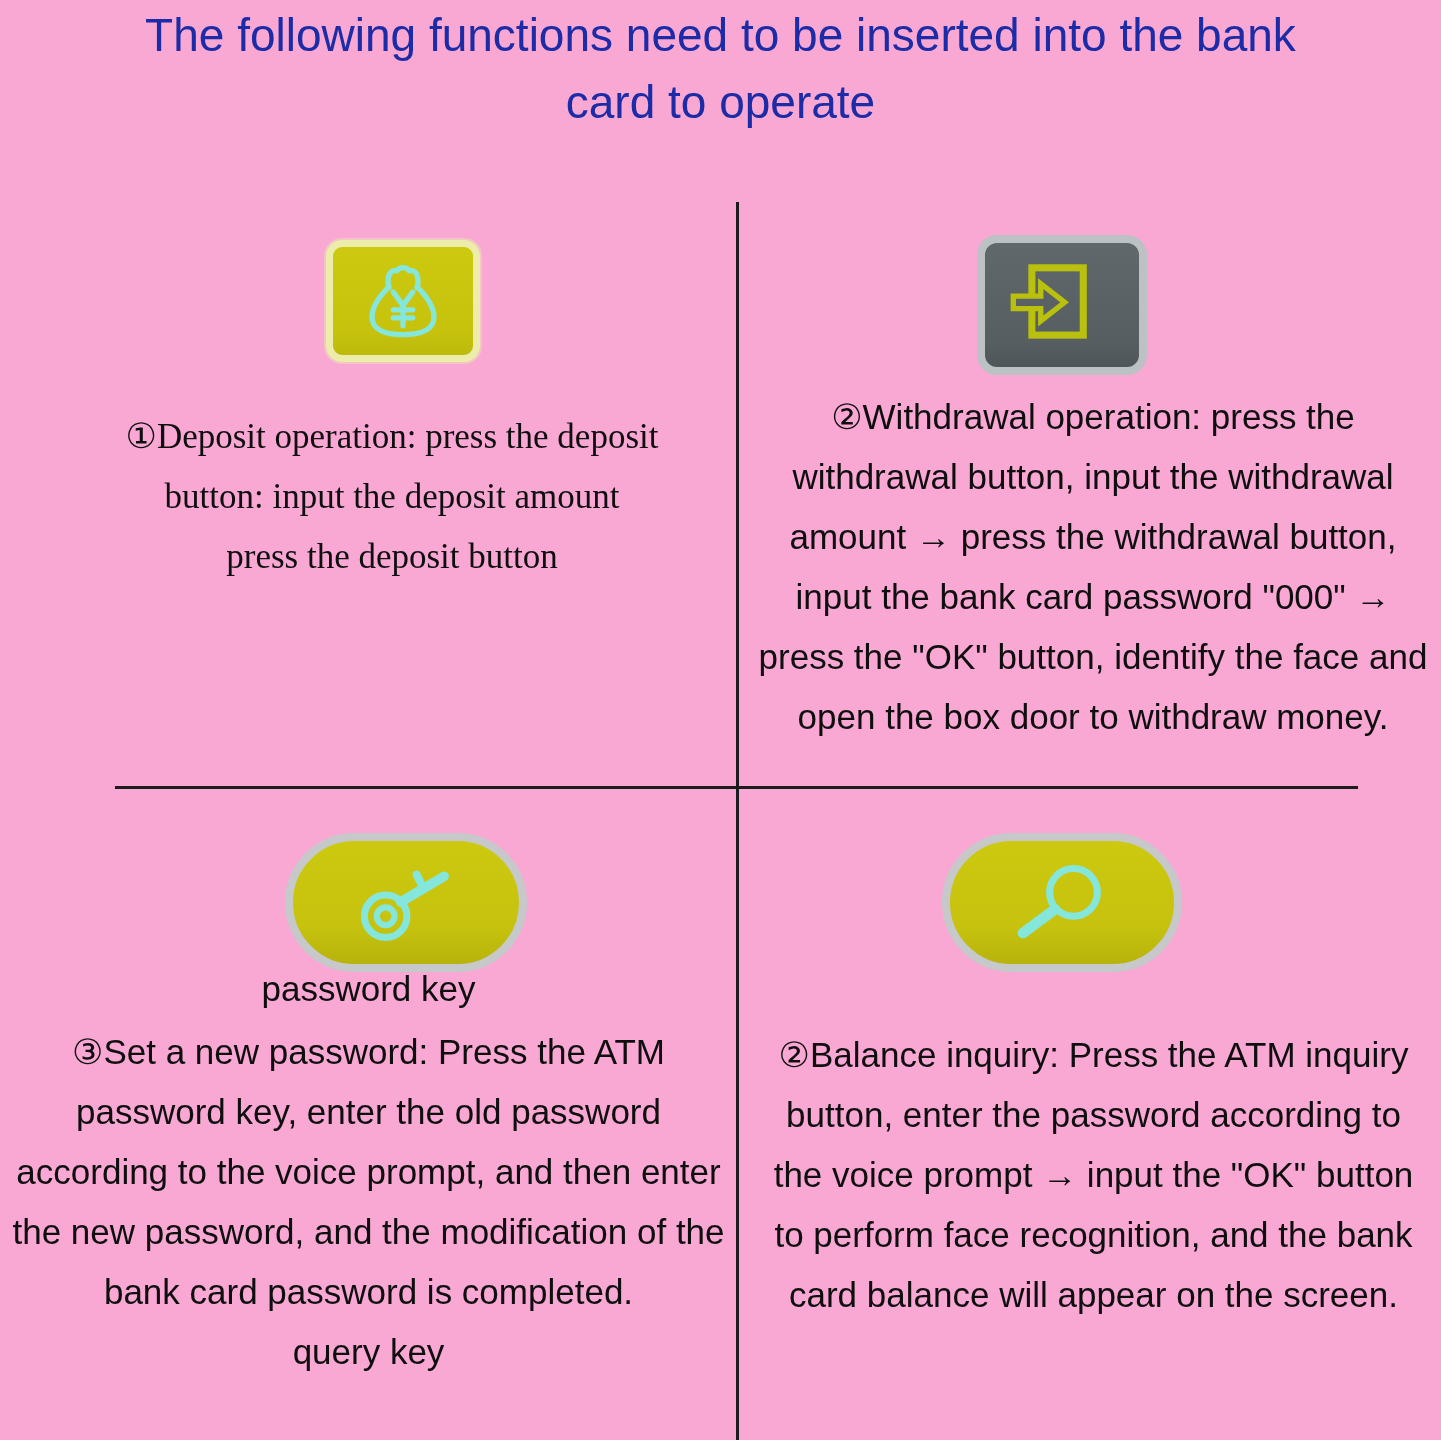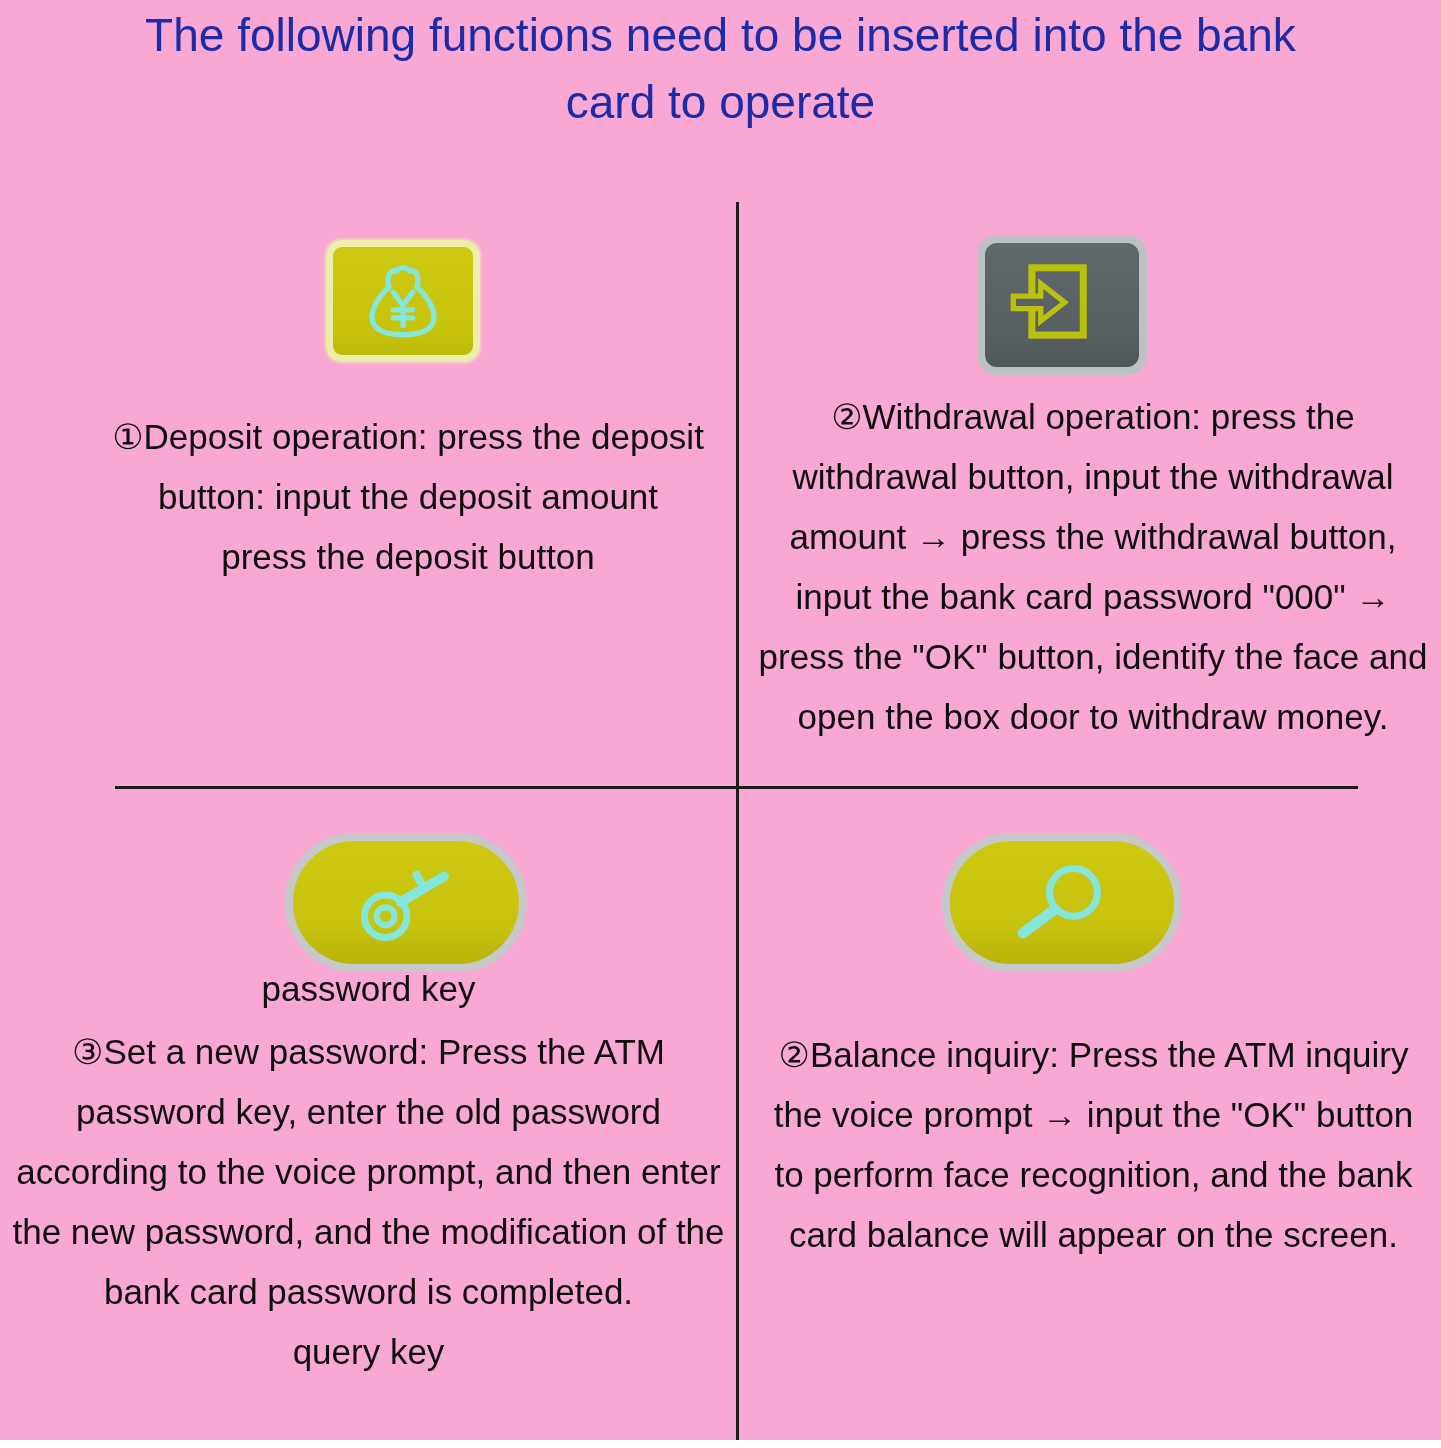--- a/index.html
+++ b/index.html
@@ -32,21 +32,21 @@
   .vline{position:absolute;left:736px;top:202px;width:3px;height:1246px;background:var(--divider,#1c1c1c);}
   .hline{position:absolute;left:115px;top:786px;width:1243px;height:3px;background:var(--divider,#1c1c1c);}
 
   .txt{
     position:absolute;
     color:var(--text,#0f0f0f);
     font-size:35px;line-height:60px;
     text-align:center;
   }
   .txt div{white-space:nowrap;}
-  .tl{left:58px;top:407px;width:700px;}
+  .tl{left:42px;top:407px;width:700px;font-family:Liberation Serif, serif;}
   .tr{left:745px;top:387px;width:696px;}
   .bl-label{left:0px;top:959px;width:737px;}
   .bl{left:0px;top:1022px;width:737px;}
   .br{left:758px;top:1025px;width:671px;}
 
   .btn{position:absolute;display:flex;align-items:center;justify-content:center;box-sizing:border-box;}
   .btn svg{display:block;width:100%;height:100%;}
 
   .btn-deposit{
     left:326px;top:240px;width:154px;height:122px;
@@ -135,18 +135,19 @@
   </div>
 
   <div class="btn pill pill-inquiry">
     <svg viewBox="0 0 240 139">
       <circle class="stroke-cyan" stroke-width="8" cx="133" cy="58" r="27"></circle>
       <path class="stroke-cyan" stroke-width="12" stroke-linecap="round" d="M112,77 L76,104"></path>
     </svg>
   </div>
   <div class="txt br">
     <div>②Balance inquiry: Press the ATM inquiry</div>
+    <div>button, enter the password according to</div>
     <div>the voice prompt → input the "OK" button</div>
     <div>to perform face recognition, and the bank</div>
     <div>card balance will appear on the screen.</div>
   </div>
 
 </div>
 
 </body></html>

